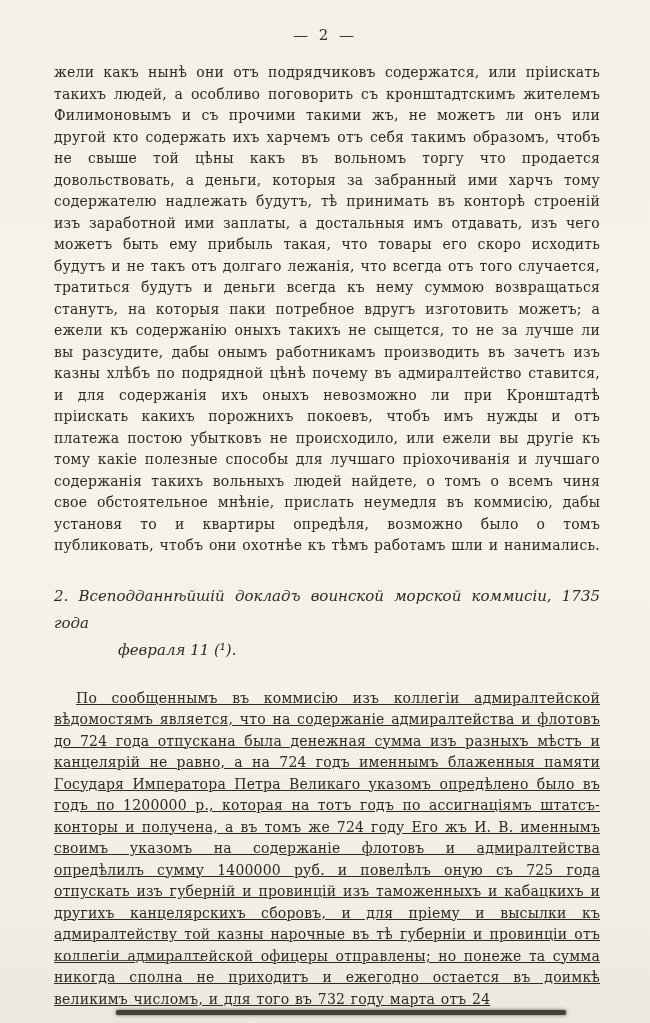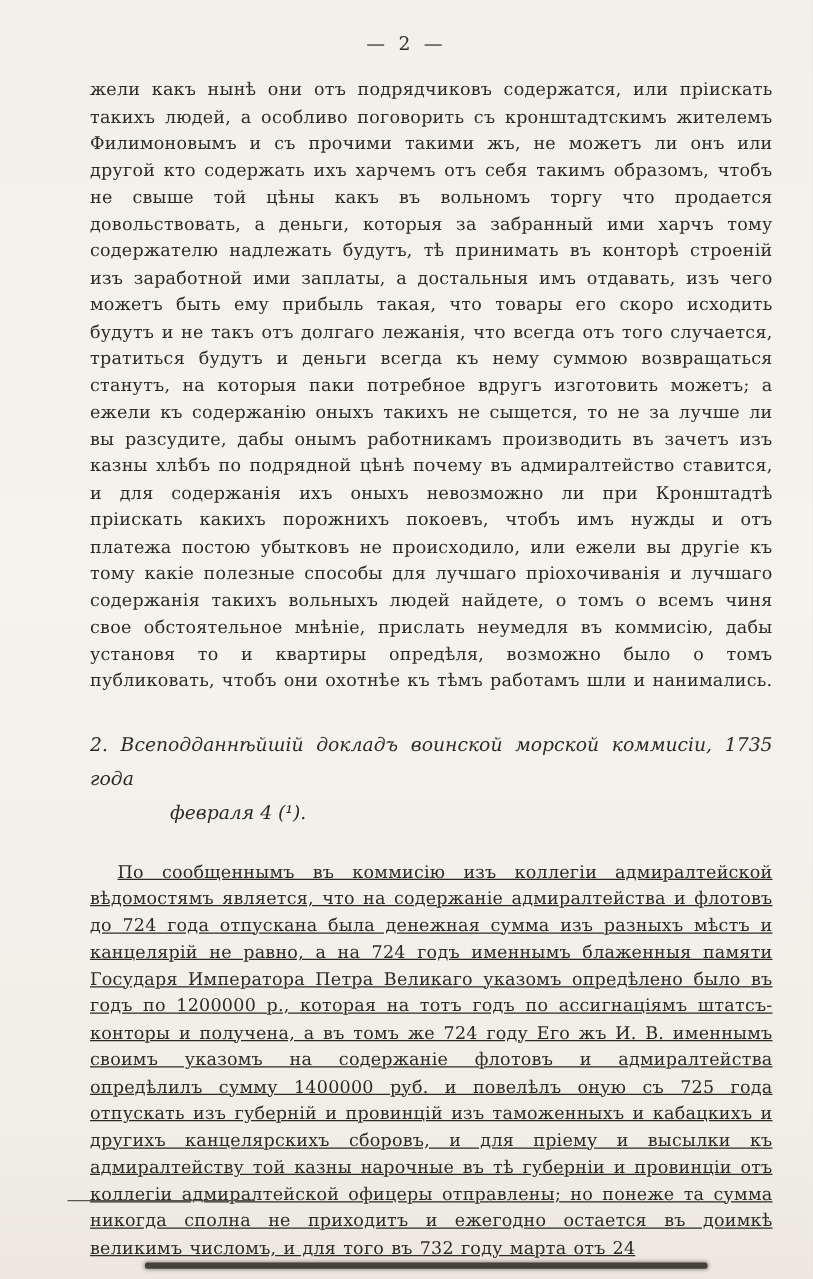--- a/index.html
+++ b/index.html
@@ -21,21 +21,21 @@
     color: #2d2a24;
   }
   .page-number {
     padding-top: 26px;
     text-align: center;
     font-size: 15px;
     letter-spacing: 3px;
     color: #322f29;
   }
   .text-block {
-    margin: 0 50px 0 72px;
+    margin: 0 50px 0 54px;
     width: 546px;
   }
   .body-par {
     margin-top: 18px;
     font-size: 14px;
     line-height: 21.5px;
     text-align: justify;
     letter-spacing: 0.2px;
     word-spacing: 1px;
   }
@@ -97,21 +97,21 @@
 <div class="page">
 
   <div class="page-number">— 2 —</div>
 
   <div class="text-block">
 
     <div class="body-par">жели какъ нынѣ они отъ подрядчиковъ содержатся, или пріискать такихъ людей, а особливо поговорить съ кронштадтскимъ жителемъ Филимоновымъ и съ прочими такими жъ, не можетъ ли онъ или другой кто содержать ихъ харчемъ отъ себя такимъ образомъ, чтобъ не свыше той цѣны какъ въ вольномъ торгу что продается довольствовать, а деньги, которыя за забранный ими харчъ тому содержателю надлежать будутъ, тѣ принимать въ конторѣ строеній изъ заработной ими заплаты, а достальныя имъ отдавать, изъ чего можетъ быть ему прибыль такая, что товары его скоро исходить будутъ и не такъ отъ долгаго лежанія, что всегда отъ того случается, тратиться будутъ и деньги всегда къ нему суммою возвращаться станутъ, на которыя паки потребное вдругъ изготовить можетъ; а ежели къ содержанію оныхъ такихъ не сыщется, то не за лучше ли вы разсудите, дабы онымъ работникамъ производить въ зачетъ изъ казны хлѣбъ по подрядной цѣнѣ почему въ адмиралтейство ставится, и для содержанія ихъ оныхъ невозможно ли при Кронштадтѣ пріискать какихъ порожнихъ покоевъ, чтобъ имъ нужды и отъ платежа постою убытковъ не происходило, или ежели вы другіе къ тому какіе полезные способы для лучшаго пріохочиванія и лучшаго содержанія такихъ вольныхъ людей найдете, о томъ о всемъ чиня свое обстоятельное мнѣніе, прислать неумедля въ коммисію, дабы установя то и квартиры опредѣля, возможно было о томъ публиковать, чтобъ они охотнѣе къ тѣмъ работамъ шли и нанимались.</div>
 
     <div class="section-heading">
       <div class="heading-line-1">2. Всеподданнѣйшій докладъ воинской морской коммисіи, 1735 года</div>
-      <div class="heading-line-2">февраля 4 (¹).</div>
+      <div class="heading-line-2">февраля 11 (¹).</div>
     </div>
 
     <div class="heading-spacer"></div>
 
     <div class="body-par indent">По сообщеннымъ въ коммисію изъ коллегіи адмиралтейской вѣдомостямъ является, что на содержаніе адмиралтейства и флотовъ до 724 года отпускана была денежная сумма изъ разныхъ мѣстъ и канцелярій не равно, а на 724 годъ именнымъ блаженныя памяти Государя Императора Петра Великаго указомъ опредѣлено было въ годъ по 1200000 р., которая на тотъ годъ по ассигнаціямъ штатсъ-конторы и получена, а въ томъ же 724 году Его жъ И. В. именнымъ своимъ указомъ на содержаніе флотовъ и адмиралтейства опредѣлилъ сумму 1400000 руб. и повелѣлъ оную съ 725 года отпускать изъ губерній и провинцій изъ таможенныхъ и кабацкихъ и другихъ канцелярскихъ сборовъ, и для пріему и высылки къ адмиралтейству той казны нарочные въ тѣ губерніи и провинціи отъ коллегіи адмиралтейской офицеры отправлены; но понеже та сумма никогда сполна не приходитъ и ежегодно остается въ доимкѣ великимъ числомъ, и для того въ 732 году марта отъ 24</div>
 
   </div>
 
   <hr class="footnote-rule">
 

